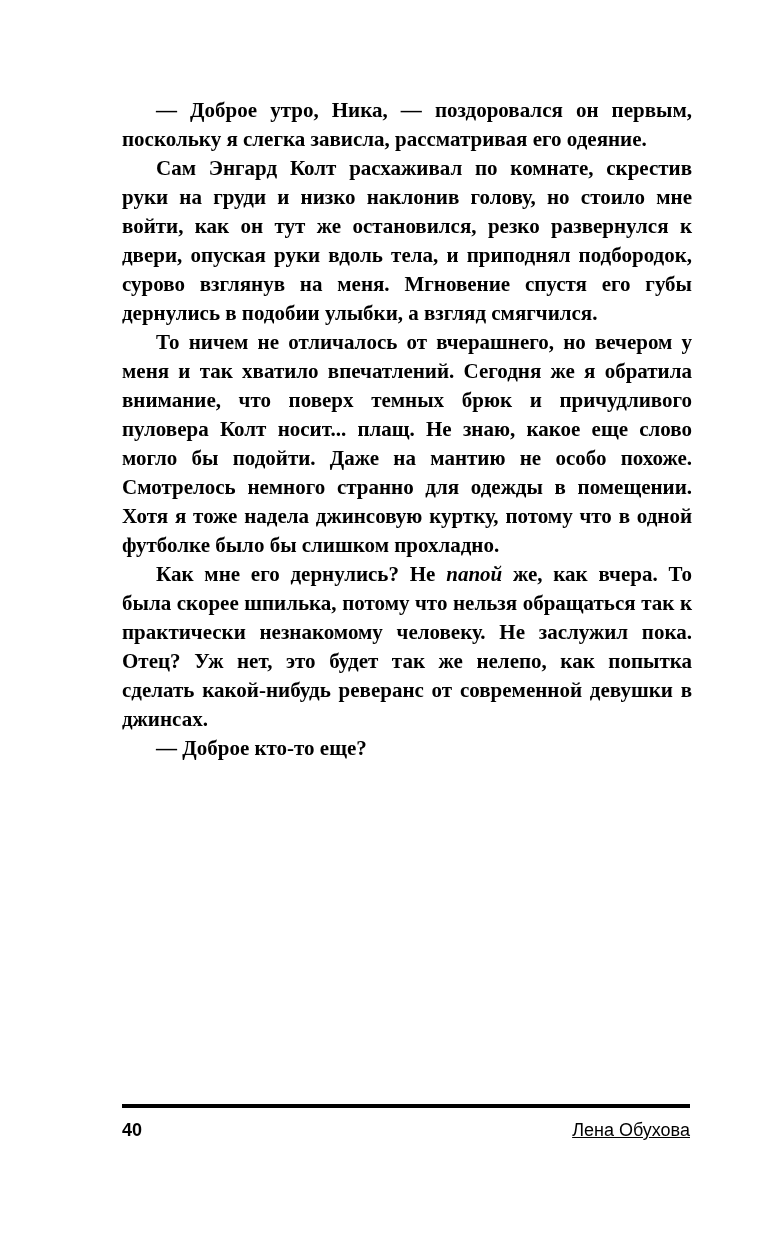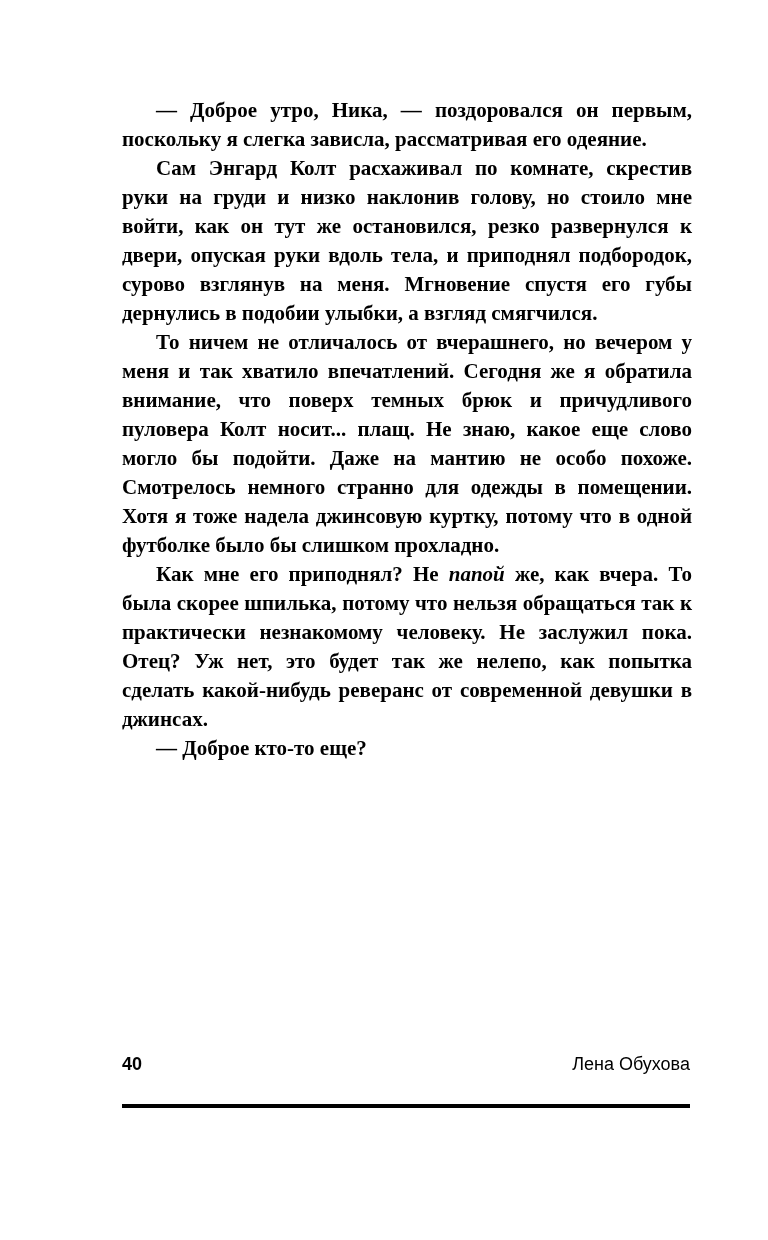--- a/index.html
+++ b/index.html
@@ -38,46 +38,47 @@
     position: absolute;
     left: 122px;
     top: 1104px;
     width: 568px;
     height: 4px;
     background: #000000;
   }
   .footer-row {
     position: absolute;
     left: 122px;
-    top: 1054px;
+    top: 1120px;
     width: 568px;
     display: flex;
     justify-content: space-between;
     align-items: baseline;
     font-family: "Liberation Sans", "DejaVu Sans", sans-serif;
     font-size: 18px;
     color: #000000;
   }
   .page-number {
     font-weight: bold;
   }
   .footer-author {
     font-weight: normal;
+    text-decoration: underline;
   }
 </style>
 </head>
 <body>
 
 <div class="page">
 
   <div class="text-block">
       <p><span>— Доброе утро, Ника, — поздоровался он первым, поскольку я слегка зависла, рассматривая его одеяние.</span></p>
       <p><span>Сам Энгард Колт расхаживал по комнате, скрестив руки на груди и низко наклонив голову, но стоило мне войти, как он тут же остановился, резко развернулся к двери, опуская руки вдоль тела, и приподнял подбородок, сурово взглянув на меня. Мгновение спустя его губы дернулись в подобии улыбки, а взгляд смягчился.</span></p>
       <p><span>То ничем не отличалось от вчерашнего, но вечером у меня и так хватило впечатлений. Сегодня же я обратила внимание, что поверх темных брюк и причудливого пуловера Колт носит... плащ. Не знаю, какое еще слово могло бы подойти. Даже на мантию не особо похоже. Смотрелось немного странно для одежды в помещении. Хотя я тоже надела джинсовую куртку, потому что в одной футболке было бы слишком прохладно.</span></p>
-      <p><span>Как мне его приподнял? Не </span><span class="italic">папой</span><span> же, как вчера. То была скорее шпилька, потому что нельзя обращаться так к практически незнакомому человеку. Не заслужил пока. Отец? Уж нет, это будет так же нелепо, как попытка сделать какой-нибудь реверанс от современной девушки в джинсах.</span></p>
+      <p><span>Как мне его дернулись? Не </span><span class="italic">папой</span><span> же, как вчера. То была скорее шпилька, потому что нельзя обращаться так к практически незнакомому человеку. Не заслужил пока. Отец? Уж нет, это будет так же нелепо, как попытка сделать какой-нибудь реверанс от современной девушки в джинсах.</span></p>
       <p><span>— Доброе кто-то еще?</span></p>
     </div>
 
   <div class="footer-rule"></div>
 
   <div class="footer-row">
     <span class="page-number">40</span>
     <span class="footer-author">Лена Обухова</span>
   </div>
 

